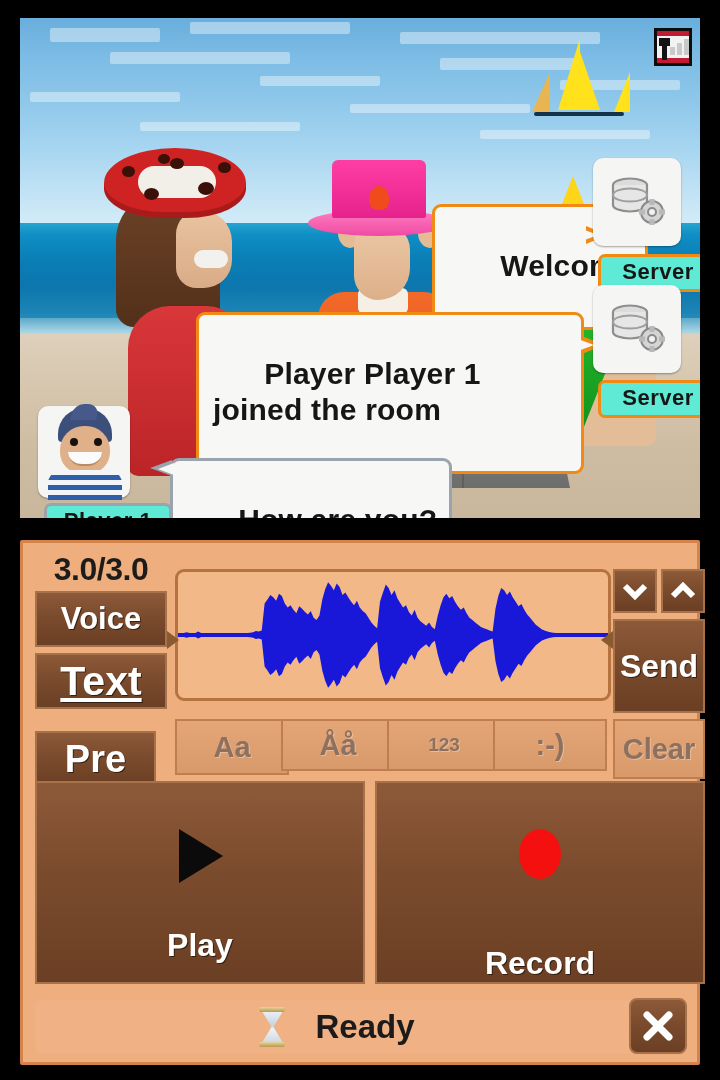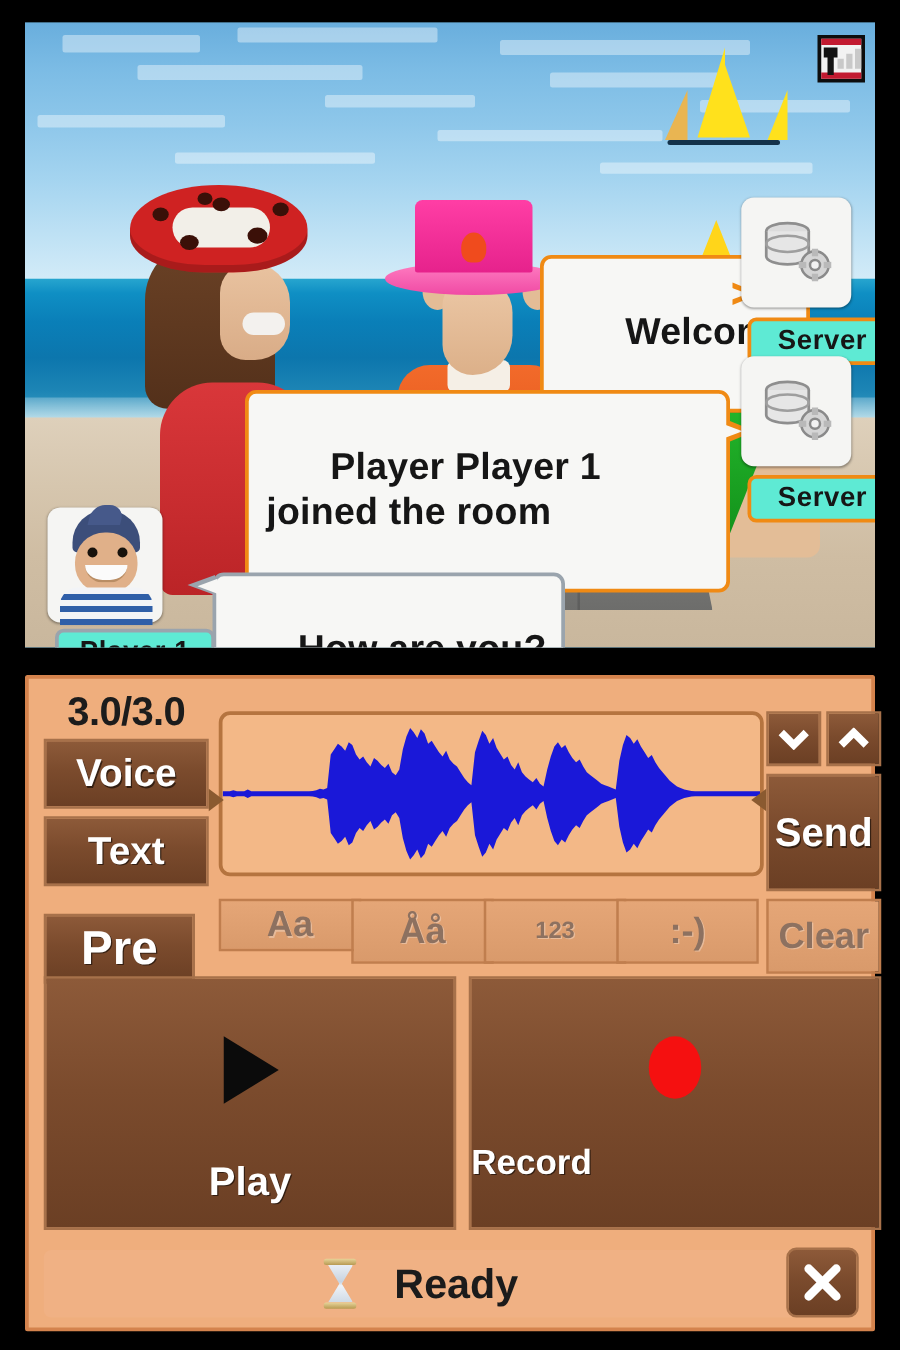--- a/index.html
+++ b/index.html
@@ -637,21 +637,21 @@
 
   </div>
 
   <div id="bottom-screen">
 
     <div id="duration">3.0/3.0</div>
 
     <div class="btn" style="left:12px; top:48px; width:132px; height:56px; font-size:31px;">
       <span>Voice</span>
     </div>
-    <div class="btn" style="left:12px; top:110px; width:132px; height:56px; font-size:31px;">
+    <div class="btn" style="left:12px; top:110px; width:132px; height:56px; font-size:41px;text-decoration:underline;">
       <span>Text</span>
     </div>
     <div class="btn" style="left:12px; top:188px; width:121px; height:56px; font-size:38px;">
       <span>Pre</span>
     </div>
 
     <div id="wave-panel">
       <svg viewBox="0 0 436 132" preserveAspectRatio="none">
         <polygon id="wave-poly" fill="#1a18d8" points="0.0,63.9 2.9,63.9 5.9,63.9 8.8,63.0 11.7,63.9 14.6,63.9 17.6,63.9 20.5,62.4 23.4,63.9 26.3,63.9 29.3,63.9 32.2,63.9 35.1,63.9 38.0,63.9 41.0,63.9 43.9,63.9 46.8,63.9 49.7,63.9 52.7,63.9 55.6,63.9 58.5,63.9 61.4,63.9 64.4,63.9 67.3,63.9 70.2,63.9 73.2,63.6 76.1,63.0 79.0,61.8 81.9,62.4 84.9,61.2 87.8,33.0 90.7,28.8 93.6,24.0 96.6,26.4 99.5,30.0 102.4,22.8 105.3,25.2 108.3,33.0 111.2,37.2 114.1,34.8 117.0,39.6 120.0,43.2 122.9,36.0 125.8,38.4 128.8,42.0 131.7,44.4 134.6,40.8 137.5,48.0 140.5,50.4 143.4,45.6 146.3,28.8 149.2,18.0 152.2,10.8 155.1,14.4 158.0,19.2 160.9,12.0 163.9,15.6 166.8,24.0 169.7,21.6 172.6,26.4 175.6,31.2 178.5,34.8 181.4,30.0 184.3,37.2 187.3,40.8 190.2,43.2 193.1,48.0 196.1,52.8 199.0,56.4 201.9,58.8 204.8,31.2 207.8,21.6 210.7,13.2 213.6,16.8 216.5,24.0 219.5,19.2 222.4,27.6 225.3,32.4 228.2,37.2 231.2,34.8 234.1,42.0 237.0,45.6 239.9,39.6 242.9,48.0 245.8,51.6 248.7,54.0 251.7,56.4 254.6,52.8 257.5,57.6 260.4,60.0 263.4,45.6 266.3,34.8 269.2,26.4 272.1,22.8 275.1,27.6 278.0,25.2 280.9,31.2 283.8,36.0 286.8,39.6 289.7,37.2 292.6,43.2 295.5,48.0 298.5,50.4 301.4,52.8 304.3,55.2 307.2,57.6 310.2,58.8 313.1,60.0 316.0,61.2 319.0,62.4 321.9,38.4 324.8,25.2 327.7,16.8 330.7,19.2 333.6,24.0 336.5,20.4 339.4,26.4 342.4,31.2 345.3,36.0 348.2,33.6 351.1,39.6 354.1,44.4 357.0,48.0 359.9,51.6 362.8,55.2 365.8,57.6 368.7,60.0 371.6,61.2 374.6,62.4 377.5,63.0 380.4,63.6 383.3,63.9 386.3,63.9 389.2,63.9 392.1,63.9 395.0,63.9 398.0,63.9 400.9,63.9 403.8,63.9 406.7,63.9 409.7,63.9 412.6,63.9 415.5,63.9 418.4,63.9 421.4,63.9 424.3,63.9 427.2,63.9 430.1,63.9 433.1,63.9 436.0,63.9 436.0,68.1 433.1,68.1 430.1,68.1 427.2,68.1 424.3,68.1 421.4,68.1 418.4,68.1 415.5,68.1 412.6,68.1 409.7,68.1 406.7,68.1 403.8,68.1 400.9,68.1 398.0,68.1 395.0,68.1 392.1,68.1 389.2,68.1 386.3,68.1 383.3,68.1 380.4,68.4 377.5,69.0 374.6,69.6 371.6,70.8 368.7,72.0 365.8,74.4 362.8,76.8 359.9,80.4 357.0,84.0 354.1,87.6 351.1,92.4 348.2,98.4 345.3,96.0 342.4,100.8 339.4,105.6 336.5,111.6 333.6,108.0 330.7,112.8 327.7,115.2 324.8,106.8 321.9,93.6 319.0,69.6 316.0,70.8 313.1,72.0 310.2,73.2 307.2,74.4 304.3,76.8 301.4,79.2 298.5,81.6 295.5,84.0 292.6,88.8 289.7,94.8 286.8,92.4 283.8,96.0 280.9,100.8 278.0,106.8 275.1,104.4 272.1,109.2 269.2,105.6 266.3,97.2 263.4,86.4 260.4,72.0 257.5,74.4 254.6,79.2 251.7,75.6 248.7,78.0 245.8,80.4 242.9,84.0 239.9,92.4 237.0,86.4 234.1,90.0 231.2,97.2 228.2,94.8 225.3,99.6 222.4,104.4 219.5,112.8 216.5,108.0 213.6,115.2 210.7,118.8 207.8,110.4 204.8,100.8 201.9,73.2 199.0,75.6 196.1,79.2 193.1,84.0 190.2,88.8 187.3,91.2 184.3,94.8 181.4,102.0 178.5,97.2 175.6,100.8 172.6,105.6 169.7,110.4 166.8,108.0 163.9,116.4 160.9,120.0 158.0,112.8 155.1,117.6 152.2,121.2 149.2,114.0 146.3,103.2 143.4,86.4 140.5,81.6 137.5,84.0 134.6,91.2 131.7,87.6 128.8,90.0 125.8,93.6 122.9,96.0 120.0,88.8 117.0,92.4 114.1,97.2 111.2,94.8 108.3,99.0 105.3,106.8 102.4,109.2 99.5,102.0 96.6,105.6 93.6,108.0 90.7,103.2 87.8,99.0 84.9,70.8 81.9,69.6 79.0,70.2 76.1,69.0 73.2,68.4 70.2,68.1 67.3,68.1 64.4,68.1 61.4,68.1 58.5,68.1 55.6,68.1 52.7,68.1 49.7,68.1 46.8,68.1 43.9,68.1 41.0,68.1 38.0,68.1 35.1,68.1 32.2,68.1 29.3,68.1 26.3,68.1 23.4,68.1 20.5,69.6 17.6,68.1 14.6,68.1 11.7,68.1 8.8,69.0 5.9,68.1 2.9,68.1 0.0,68.1"></polygon>
       </svg>
@@ -667,21 +667,21 @@
     <div class="btn" style="left:638px; top:26px; width:44px; height:44px;">
       <svg width="26" height="18" viewBox="0 0 26 18">
         <polyline points="3,14 13,4 23,14" fill="none" stroke="#ffffff" stroke-width="6" stroke-linecap="butt" stroke-linejoin="miter"></polyline>
       </svg>
     </div>
 
     <div class="btn" style="left:590px; top:76px; width:92px; height:94px; font-size:32px;">
       <span>Send</span>
     </div>
 
-    <div class="btn disabled" style="left:152px; top:176px; width:114px; height:42px; font-size:29px;">
+    <div class="btn disabled" style="left:152px; top:176px; width:114px; height:56px; font-size:29px;">
       <span>Aa</span>
     </div>
     <div class="btn disabled" style="left:258px; top:176px; width:114px; height:52px; font-size:29px;">
       <span>Åå</span>
     </div>
     <div class="btn disabled" style="left:364px; top:176px; width:114px; height:52px; font-size:19px;">
       <span>123</span>
     </div>
     <div class="btn disabled" style="left:470px; top:176px; width:114px; height:52px; font-size:29px;">
       <span>:-)</span>
@@ -697,21 +697,21 @@
         </svg>
         <div style="position:absolute; left:0; bottom:18px; width:100%; text-align:center; font-size:32px;">Play</div>
       </div>
     </div>
 
     <div class="btn" style="left:352px; top:238px; width:330px; height:203px;">
       <div style="position:relative; width:100%; height:100%;">
         <svg width="46" height="54" viewBox="0 0 46 54" style="position:absolute; left:50%; top:44px; transform:translateX(-50%);">
           <ellipse cx="23" cy="27" rx="21" ry="25" fill="#f51010"></ellipse>
         </svg>
-        <div style="position:absolute; left:0; bottom:36px; width:100%; font-size:28px;">Record</div>
+        <div style="position:absolute; left:0; bottom:0; width:100%; text-align:center; font-size:32px;">Record</div>
       </div>
     </div>
 
     <div id="status-bar" style="border-color:#d1885a;">
       <div class="hourglass">
         <div class="hg-cap" style="top:0;"></div>
         <div class="hg-glass"></div>
         <div class="hg-cap" style="top:35px;"></div>
       </div>
       <div id="status-text">Ready</div>

